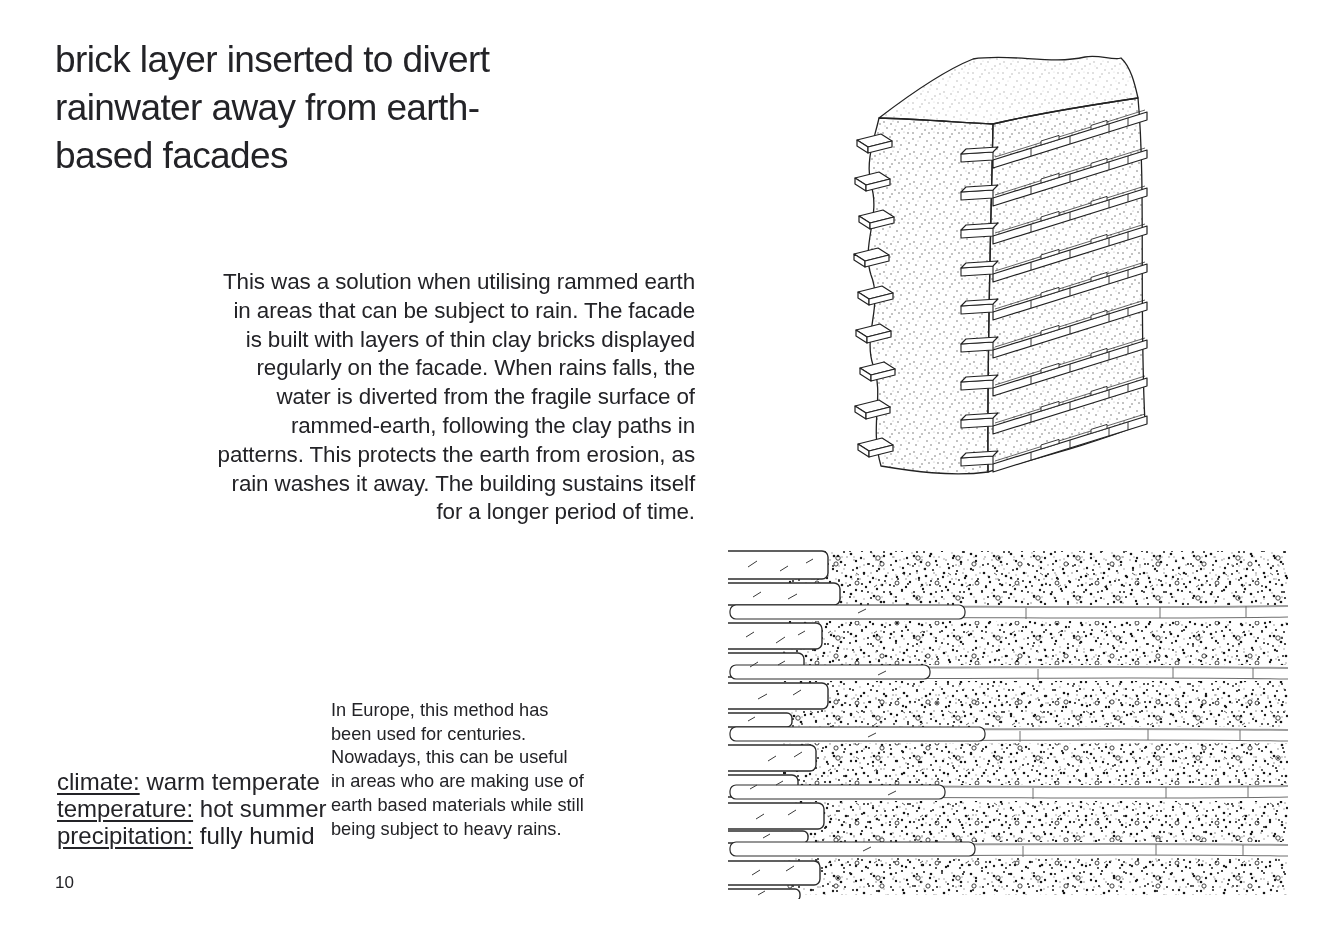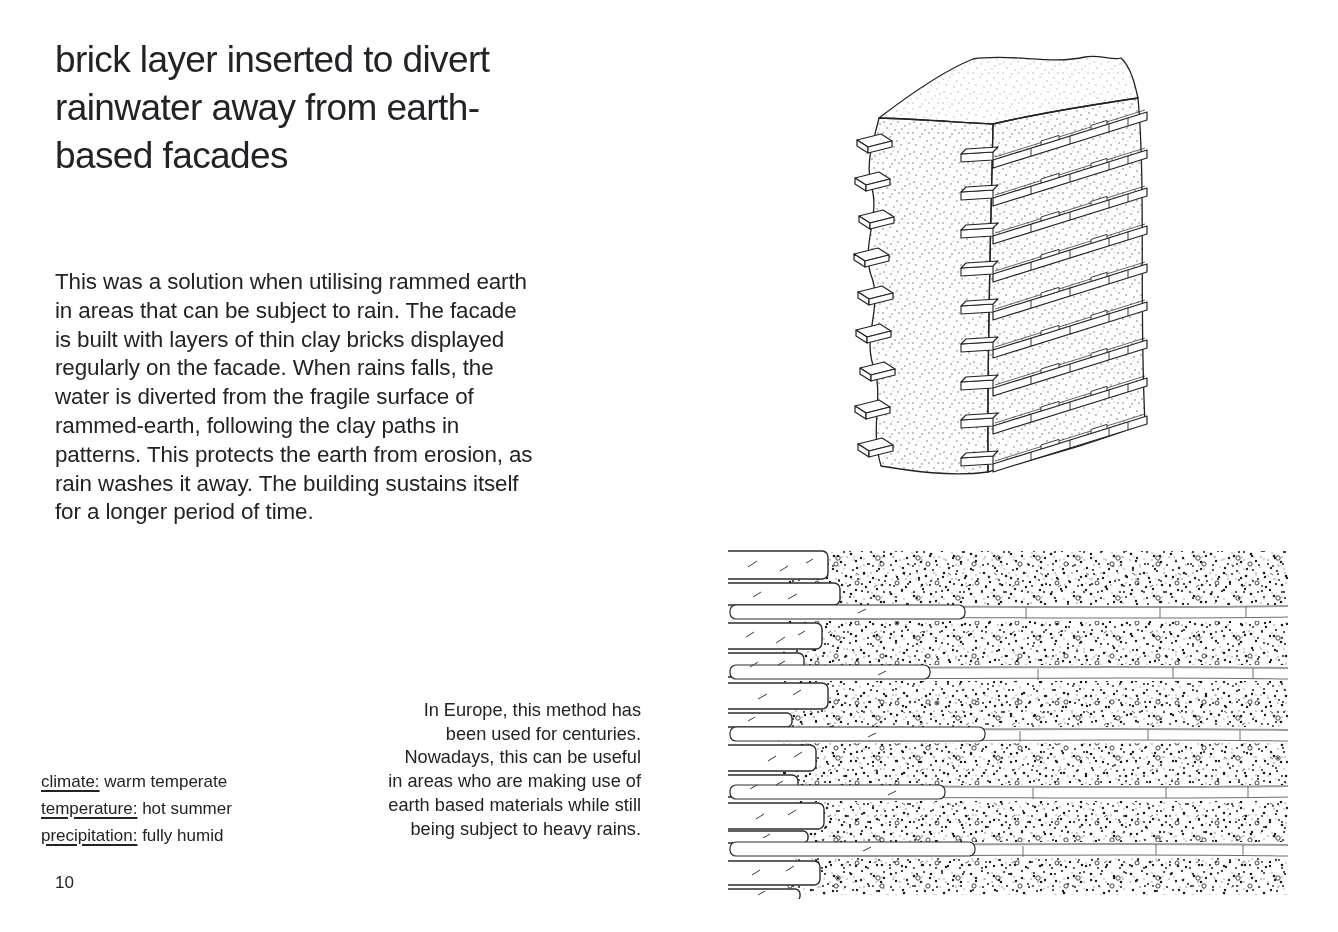--- a/index.html
+++ b/index.html
@@ -11,30 +11,30 @@
   }
   .page{position:absolute;inset:0;padding-left:12px;}
   .title{
     position:absolute;left:55px;top:36px;width:640px;
     font-size:37px;line-height:48px;letter-spacing:-0.6px;
     white-space:pre-line;color:#232327;font-weight:400;margin:0;
   }
   .body-text{
     position:absolute;left:55px;top:268px;width:640px;
     font-size:22.4px;line-height:28.8px;letter-spacing:-0.1px;
-    white-space:pre-line;margin:0;
+    white-space:pre-line;margin:0;text-align:right;
   }
   .note-text{
     position:absolute;left:331px;top:699px;width:310px;
     font-size:18.2px;line-height:23.7px;
-    white-space:pre-line;margin:0;text-align:right;
+    white-space:pre-line;margin:0;
   }
   .climate{
-    position:absolute;left:41px;top:768px;
-    font-size:17px;line-height:27px;margin:0;
+    position:absolute;left:57px;top:768px;
+    font-size:24px;line-height:27px;margin:0;
   }
   .climate .lab{
     text-decoration:underline;
     text-decoration-thickness:1.8px;
     text-underline-offset:3px;
     margin-right:0.28em;
   }
   .page-number{
     position:absolute;left:55px;top:870px;
     font-size:17px;line-height:26px;margin:0;

